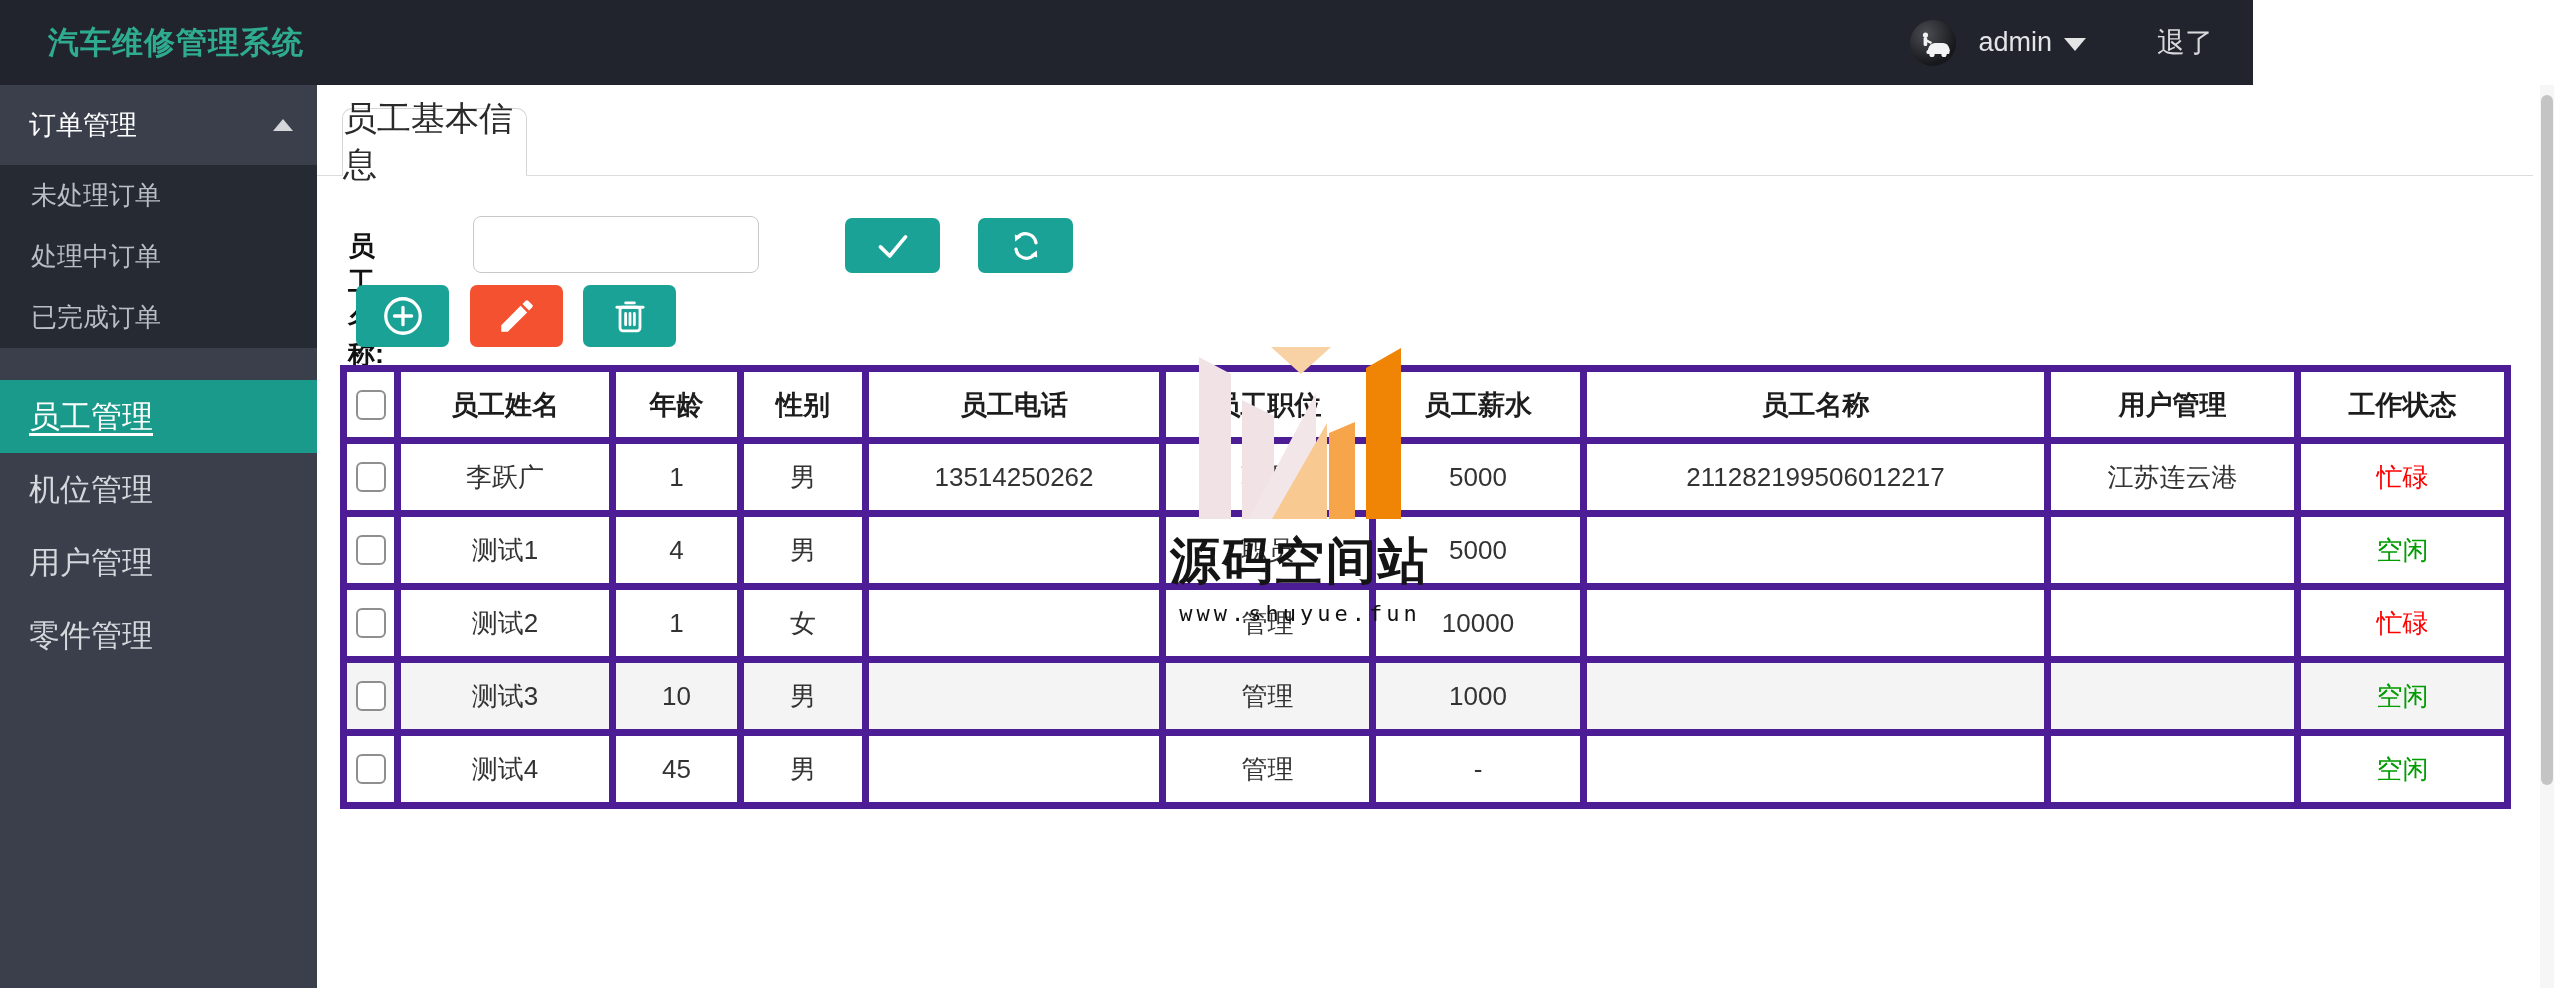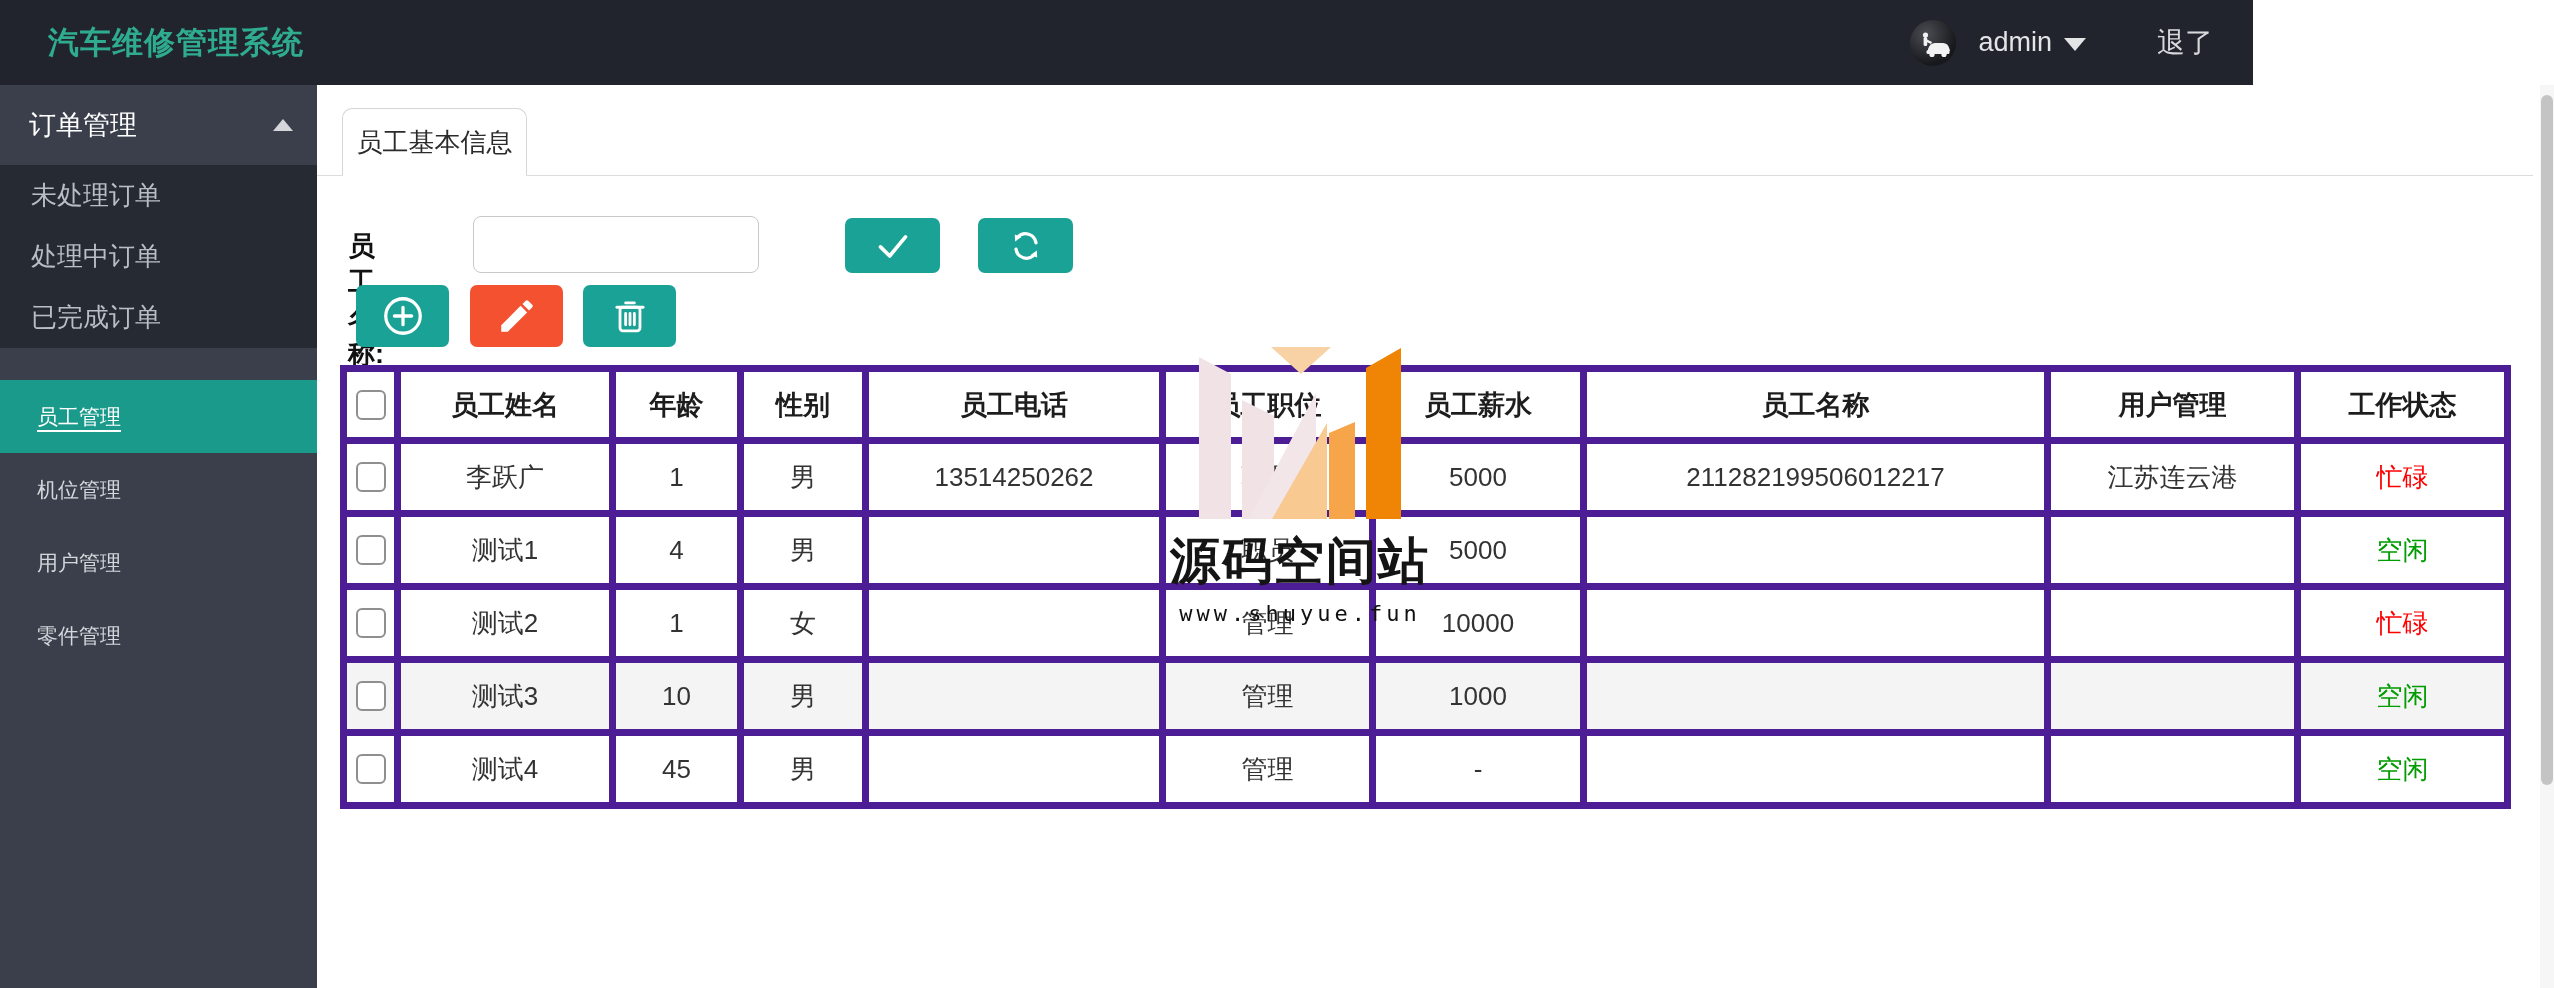--- a/index.html
+++ b/index.html
@@ -23,28 +23,28 @@
   .logout{color:#d8d9db;font-size:28px;margin-left:71px;margin-right:18px;}
   
   .sidebar{position:absolute;left:0;top:85px;bottom:0;width:317px;background:#3a3f4b;z-index:20;}
   .side-group-header{height:80px;background:#3a3f4b;position:relative;display:flex;align-items:center;}
   .side-group-header .lbl{color:#ffffff;font-size:27px;margin-left:29px;}
   .arrow-up{position:absolute;right:24px;top:34px;width:0;height:0;
     border-left:10px solid transparent;border-right:10px solid transparent;border-bottom:12px solid #d4d6da;}
   .side-sublist{background:#262a33;}
   .side-subitem{height:61px;display:flex;align-items:center;color:#b9bdc5;font-size:26px;padding-left:31px;}
   .side-strip{height:32px;background:#3a3f4b;}
-  .side-menu-item{height:73px;display:flex;align-items:center;color:#d4d7dc;font-size:21px;padding-left:37px;text-align:right;}
+  .side-menu-item{height:73px;display:flex;align-items:center;color:#d4d7dc;font-size:31px;padding-left:29px;text-align:right;}
   .side-menu-item.active{background:#199a8a;color:#ffffff;text-decoration:underline;text-underline-offset:6px;}
   
   .main{position:absolute;left:317px;top:85px;right:0;bottom:0;background:#fff;}
   .tabbar{position:absolute;left:0;top:0;right:21px;height:90px;border-bottom:1px solid #dcdcdc;}
   .tab{position:absolute;left:25px;top:23px;width:185px;height:67px;background:#fff;
     border:1px solid #d5d5d5;border-bottom:1px solid #fff;border-radius:10px 10px 0 0;
-    display:flex;align-items:center;justify-content:center;font-size:26px;color:#2b2b2b;z-index:2;top:23px;box-sizing:border-box;height:68px;}
+    display:flex;align-items:center;justify-content:center;font-size:34px;color:#2b2b2b;z-index:2;top:23px;box-sizing:border-box;height:68px;}
   
   .form-row{position:absolute;left:0;top:131px;height:60px;}
   .form-label{position:absolute;left:31px;top:12px;font-size:27px;font-weight:bold;color:#111;}
   .name-input{position:absolute;left:156px;top:0;width:286px;height:57px;border:1px solid #c9c9c9;
     border-radius:8px;font-size:26px;padding:0 14px;box-sizing:border-box;outline:none;color:#333;}
   .btn{border:none;border-radius:7px;display:flex;align-items:center;justify-content:center;cursor:pointer;position:absolute;}
   .btn-teal{background:#19a295;}
   .btn-orange{background:#f45130;}
   .btn-confirm{left:528px;top:2px;width:95px;height:55px;}
   .btn-reset{left:661px;top:2px;width:95px;height:55px;}

